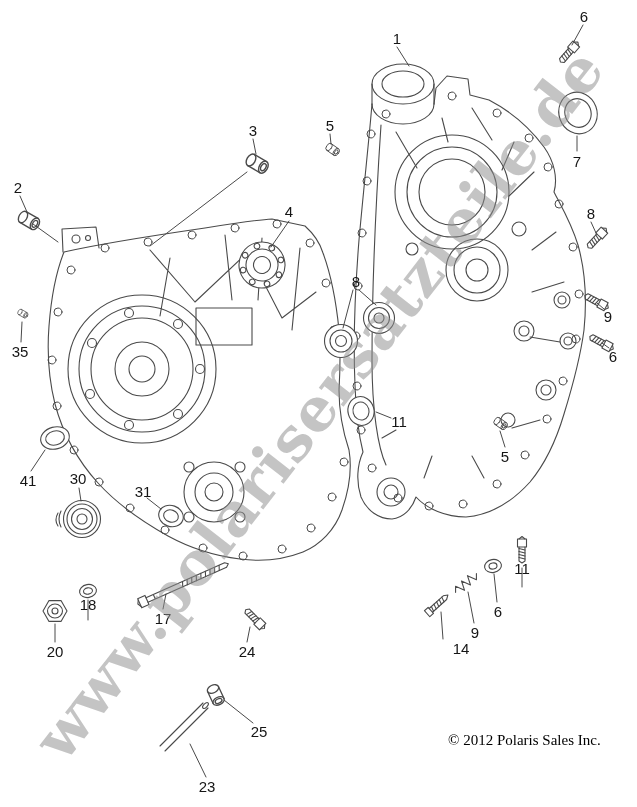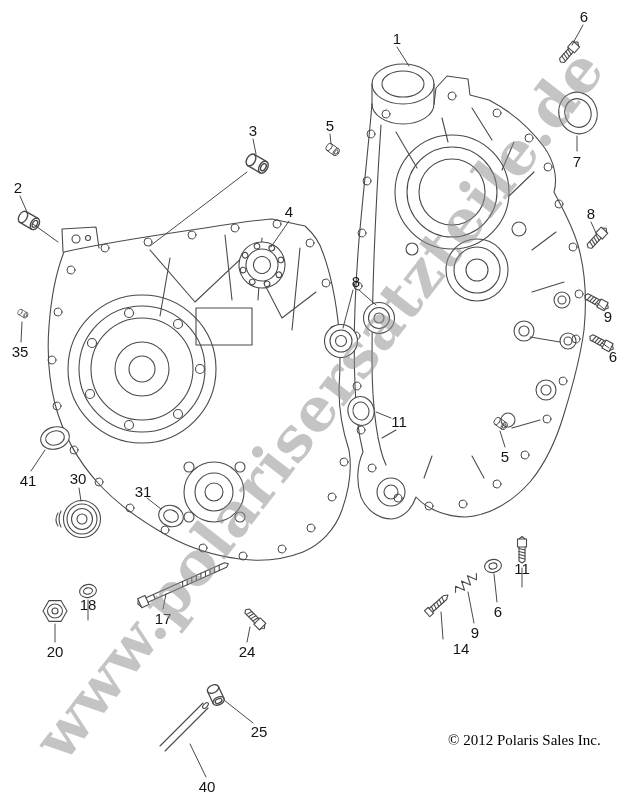--- a/index.html
+++ b/index.html
@@ -289,18 +289,18 @@
   <div class="callout" style="left:399px;top:421px">11</div>
   <div class="callout" style="left:163px;top:618px">17</div>
   <div class="callout" style="left:88px;top:604px">18</div>
   <div class="callout" style="left:55px;top:651px">20</div>
   <div class="callout" style="left:78px;top:478px">30</div>
   <div class="callout" style="left:143px;top:491px">31</div>
   <div class="callout" style="left:28px;top:480px">41</div>
   <div class="callout" style="left:20px;top:351px">35</div>
   <div class="callout" style="left:247px;top:651px">24</div>
   <div class="callout" style="left:259px;top:731px">25</div>
-  <div class="callout" style="left:207px;top:786px">40</div>
+  <div class="callout" style="left:207px;top:786px">23</div>
 
   <div class="copyright">© 2012 Polaris Sales Inc.</div>
 
   <div class="watermark">www.polarisersatzteile.de</div>
 </div>
 
 </body></html>

